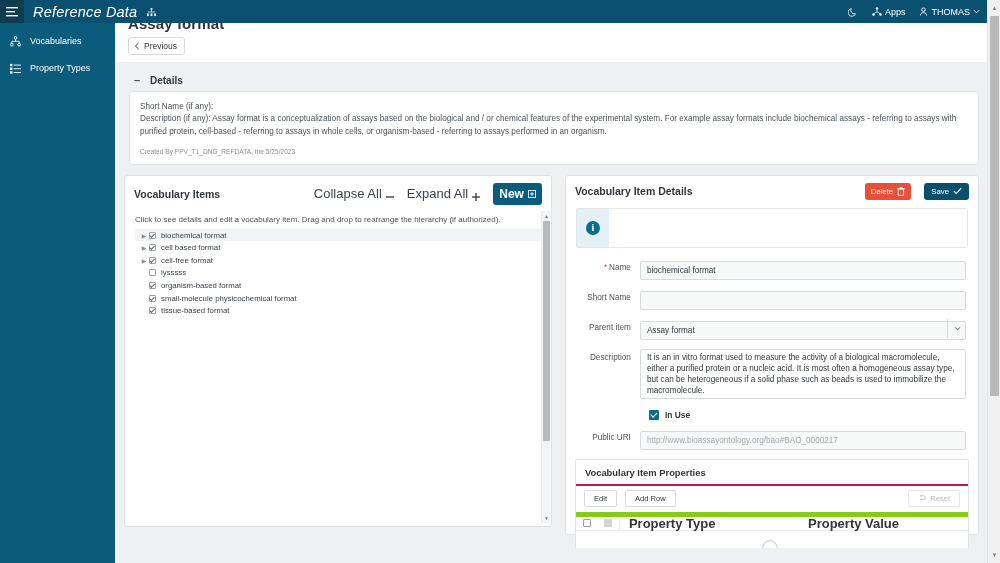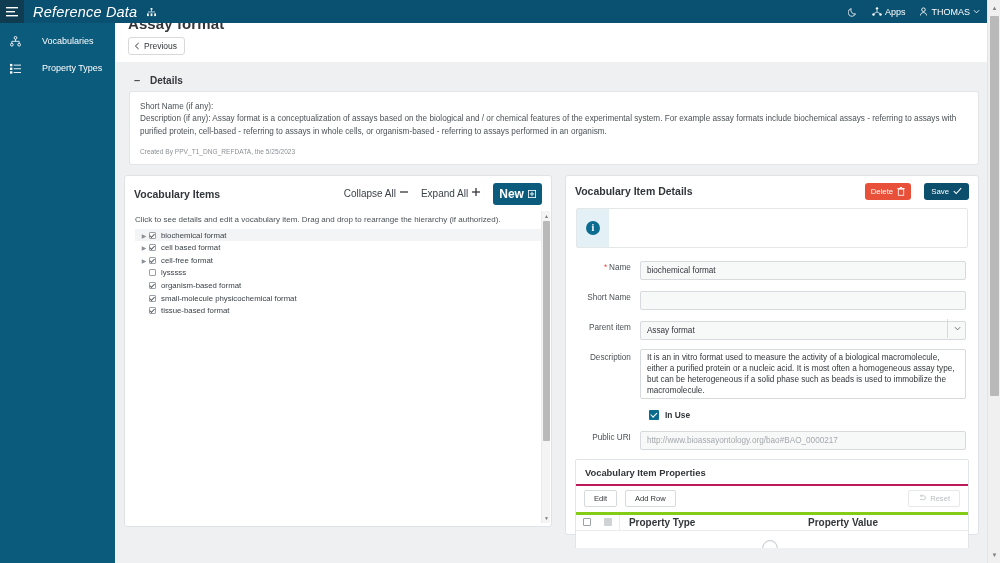--- a/index.html
+++ b/index.html
@@ -43,21 +43,21 @@
   .tb-item { display: flex; align-items: center; gap: 3px; cursor: pointer; white-space: nowrap; }
 
   
   .sidebar {
     position: absolute; top: 23px; left: 0; width: 115px; height: 540px;
     background: #0b5b7d;
     padding-top: 6px;
     z-index: 15;
   }
   .side-item {
-    display: flex; align-items: center; gap: 20px;
+    display: flex; align-items: center; gap: 8px;
     height: 24px; padding-left: 9px;
     color: #ffffff; font-size: 9px;
     cursor: pointer;
     margin-bottom: 3px;
   }
   .side-ico { width: 13px; display:flex; align-items:center; justify-content:center; }
 
   
   .main {
     position: absolute; top: 9px; left: 115px;
@@ -118,22 +118,22 @@
   .panel-left  { width: 434px; height: 352px; }
   .panel-right { width: 420px; height: 360px; }
 
   .panel-head {
     display: flex; align-items: center;
     padding: 7px 9px 6px 9px;
   }
   .panel-title { font-size: 10.5px; font-weight: bold; color: #32363a; }
   .panel-actions { margin-left: auto; display: flex; align-items: center; gap: 13px; }
   .txt-btn {
-    display:flex; align-items:flex-start; gap:4px;
-    font-size: 10px; color: #3b4248; cursor: pointer; white-space: nowrap;
+    display:flex; align-items:flex-end; gap:4px;
+    font-size: 13px; color: #3b4248; cursor: pointer; white-space: nowrap;
   }
   .btn-new {
     background: #0b5b7d; color: #ffffff;
     border-radius: 3px;
     font-size: 12px; font-weight: bold;
     padding: 4px 6px;
     display: flex; align-items: center; gap: 4px;
     cursor: pointer;
   }
   .btn-delete {
@@ -293,24 +293,24 @@
     padding: 3px 9px;
     cursor: pointer;
   }
   .tbtn.reset {
     margin-left: auto; color: #b9bec2;
     display: flex; align-items: center; gap: 4px;
     border-color: #e6e8ea;
   }
   .props-thead {
     display: flex; align-items: center;
-    border-top: 3px solid #84cc16;
+    border-top: 5px solid #84cc16;
     border-bottom: 1px solid #ececec;
     height: 19px;
-    font-size: 10px; font-weight: bold; color: #32363a;
+    font-size: 13px; font-weight: bold; color: #32363a;
   }
   .th-cb { width: 22px; display:flex; align-items:center; justify-content:center; }
   .th-cb .cb { margin-right: 0; width: 8px; height: 8px; }
   .th-grip { width: 22px; display:flex; align-items:center; justify-content:center; border-right:1px solid #ececec; height:100%;}
   .grip-box { width: 8px; height: 8px; background: #cfd3d6; border-radius:1px; }
   .th-1 { flex: 1; padding-left: 9px; }
   .th-2 { width: 160px; }
   .props-empty {
     height: 46px;
     display: flex; flex-direction: column; align-items: center; justify-content: flex-start;

